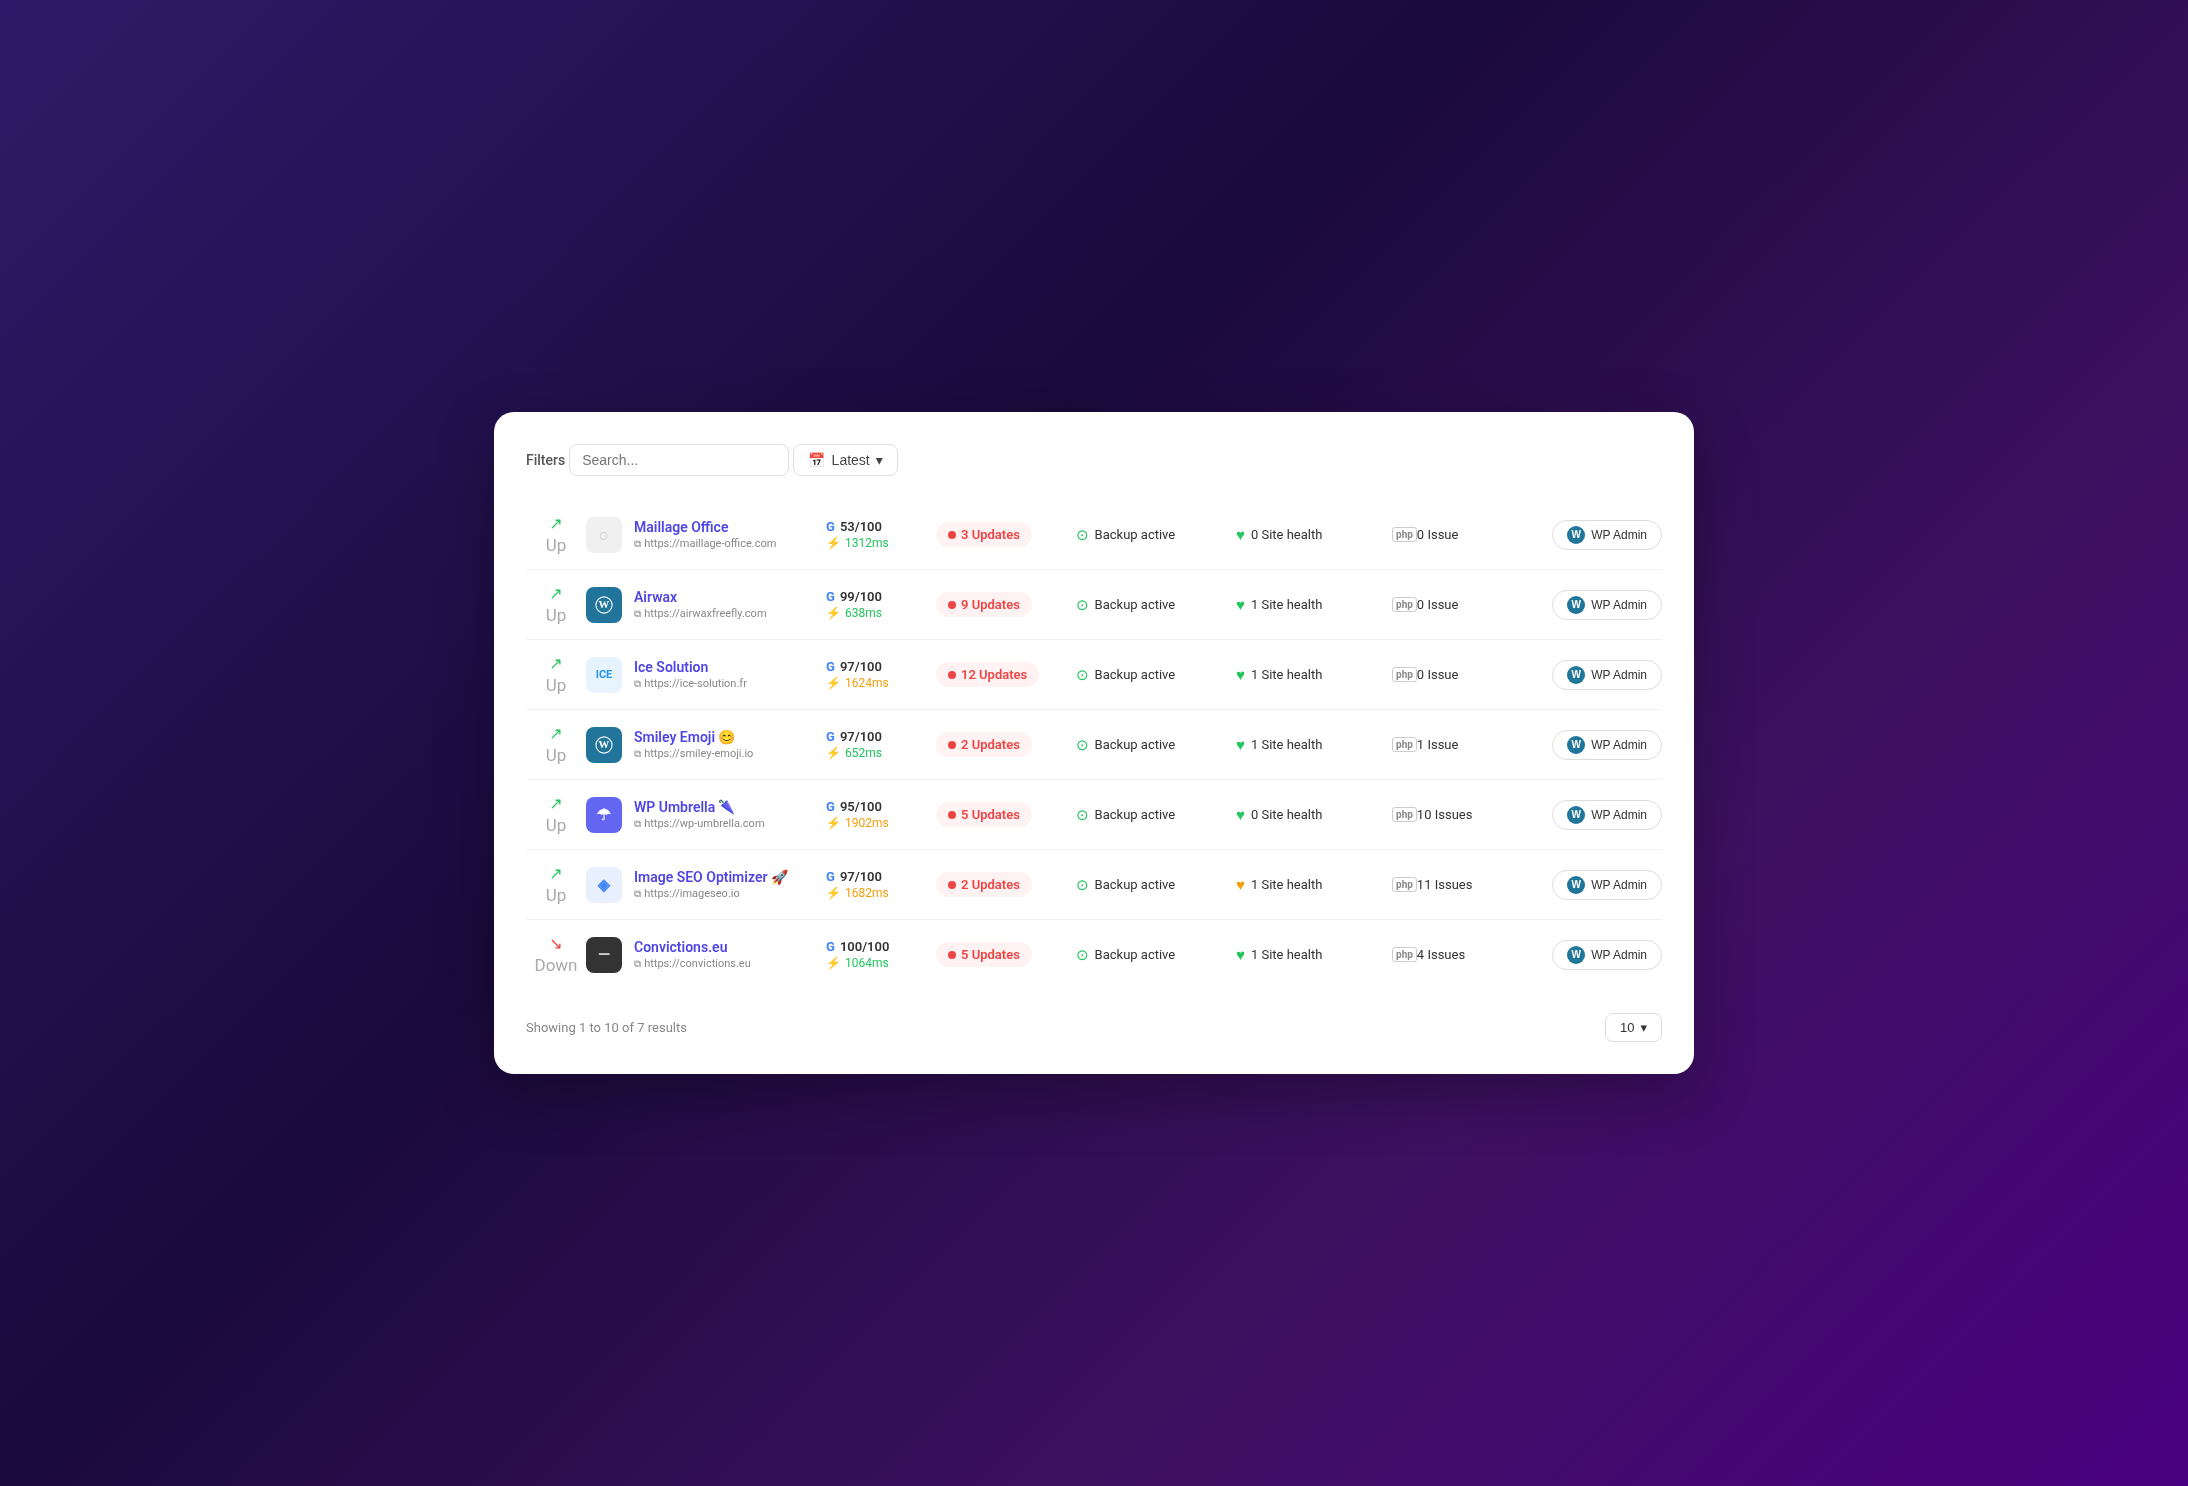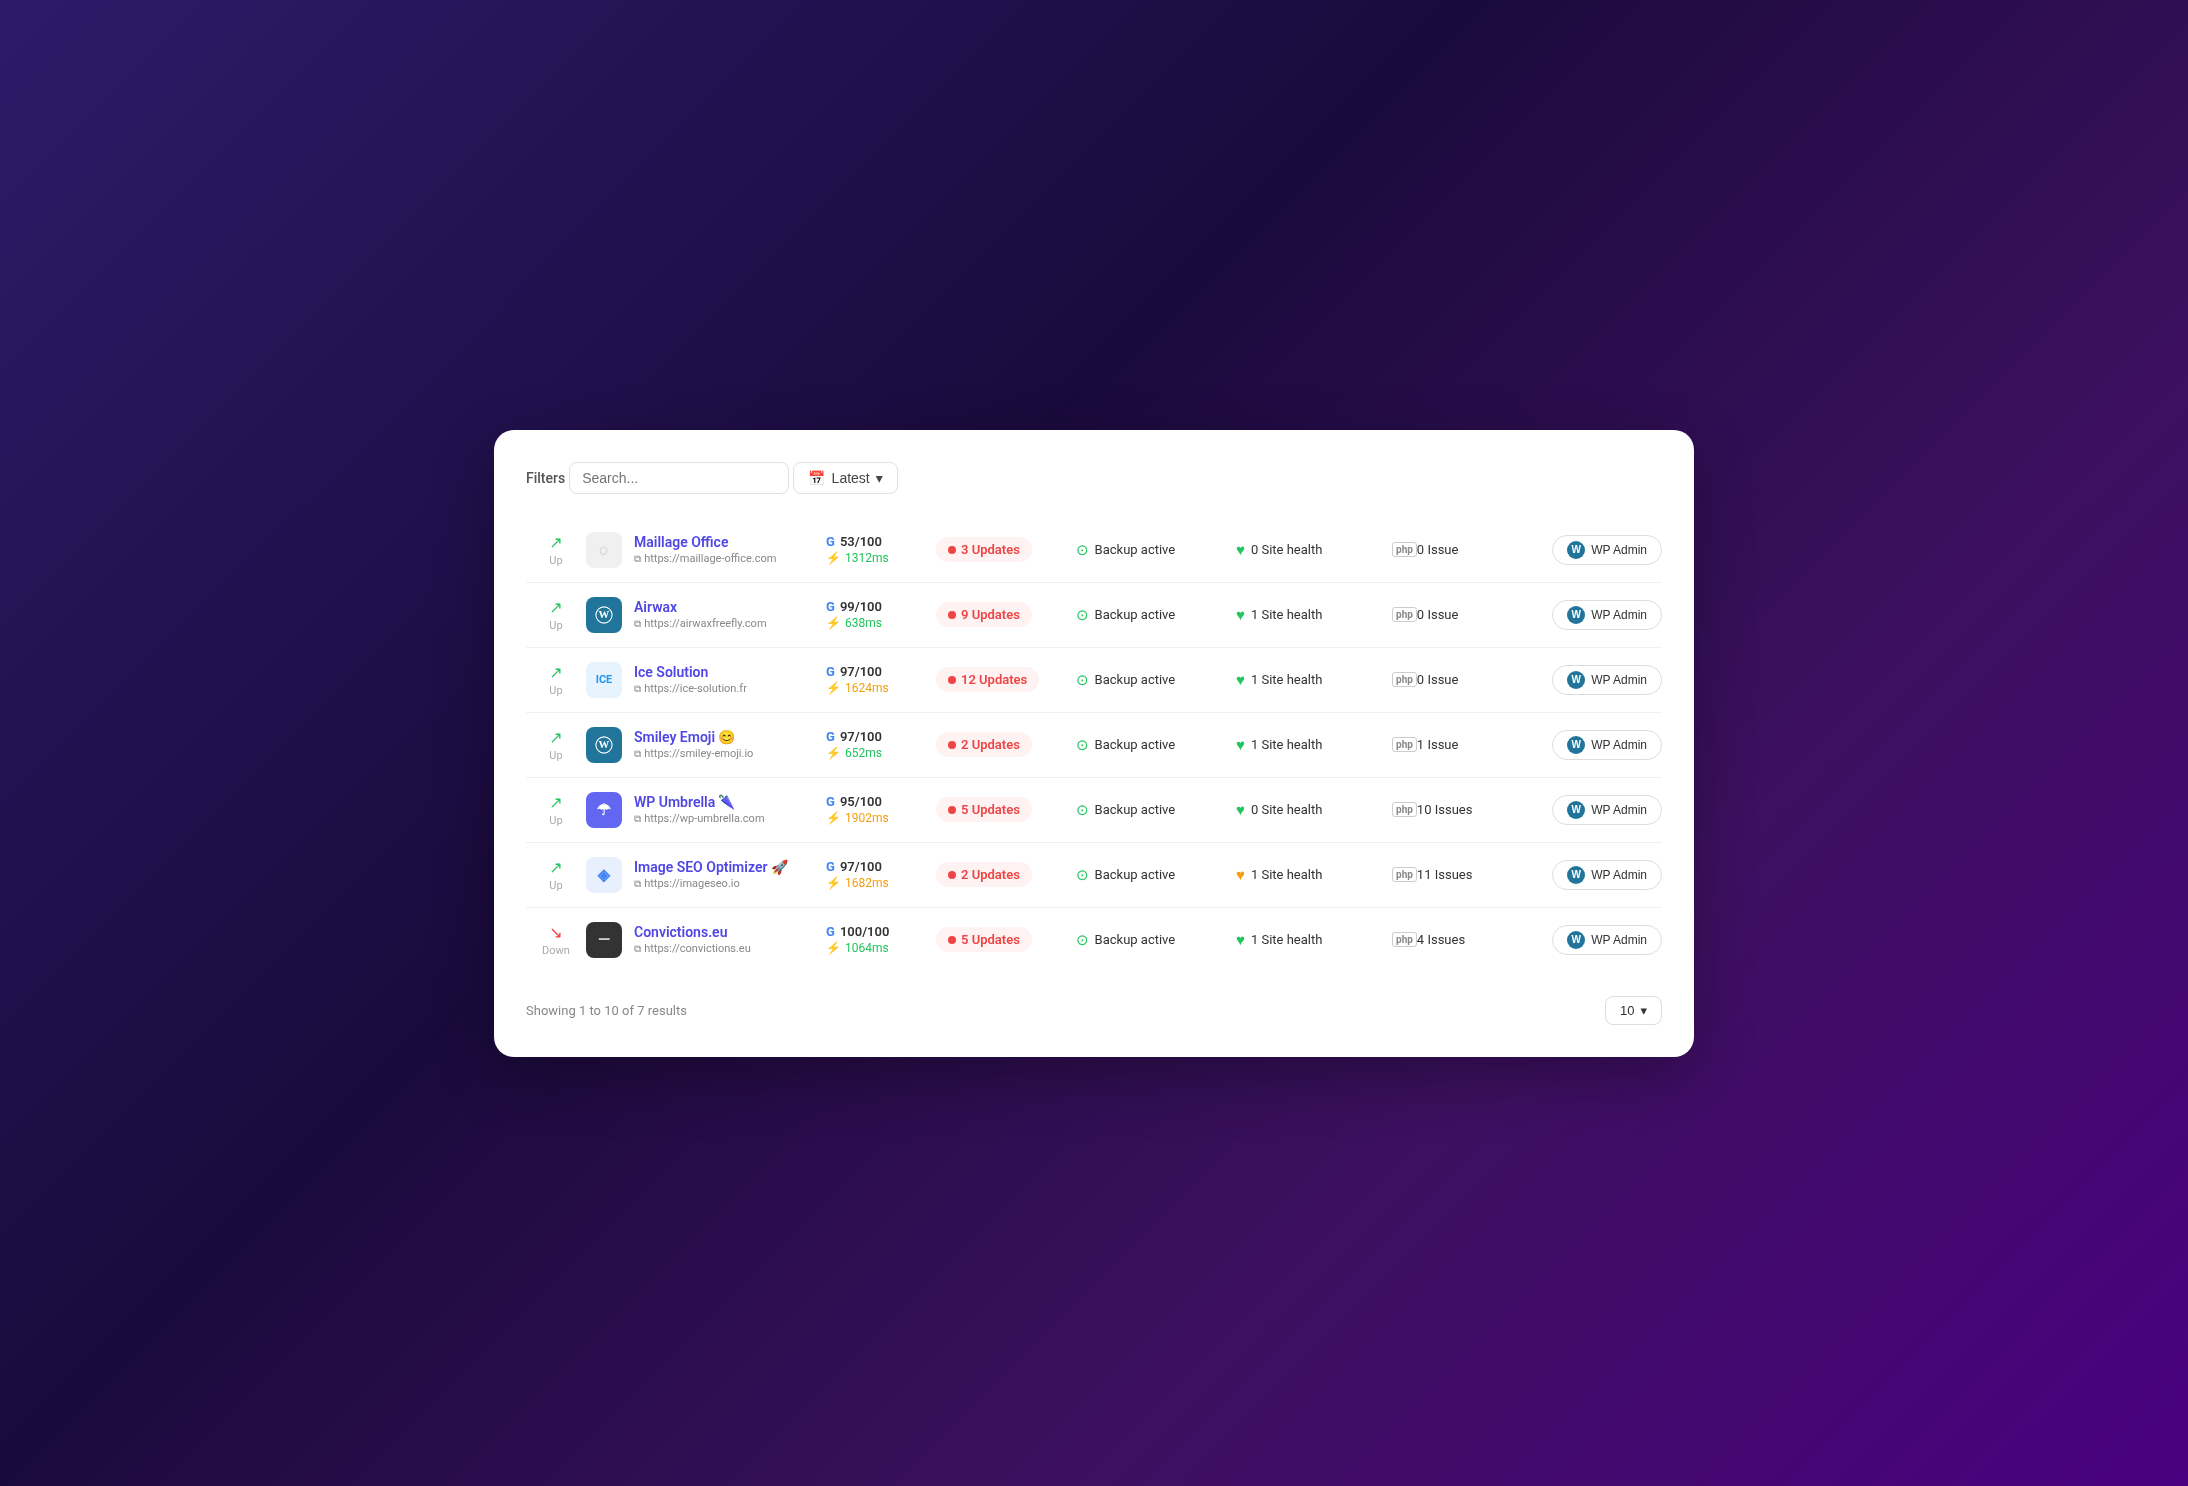--- a/index.html
+++ b/index.html
@@ -121,21 +121,21 @@
     .status-arrow-up {
       color: #22c55e;
       font-size: 16px;
     }
     .status-arrow-down {
       color: #ef4444;
       font-size: 16px;
     }
     .status-label {
       color: #aaa;
-      font-size: 11px;
+      font-size: 17px;
     }
     .col-site {
       width: 240px;
       display: flex;
       align-items: center;
       gap: 12px;
       flex-shrink: 0;
     }
     .site-logo {
       width: 36px;

